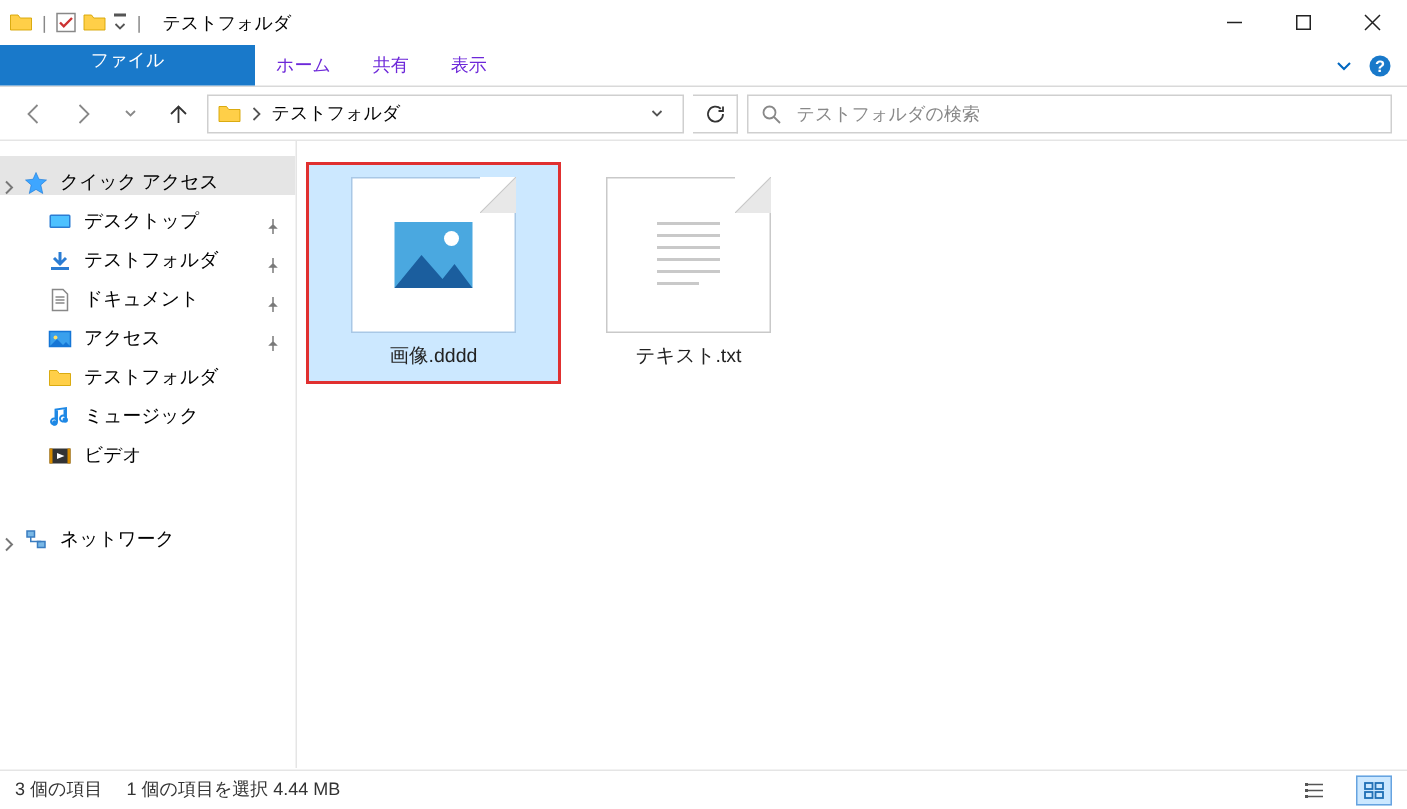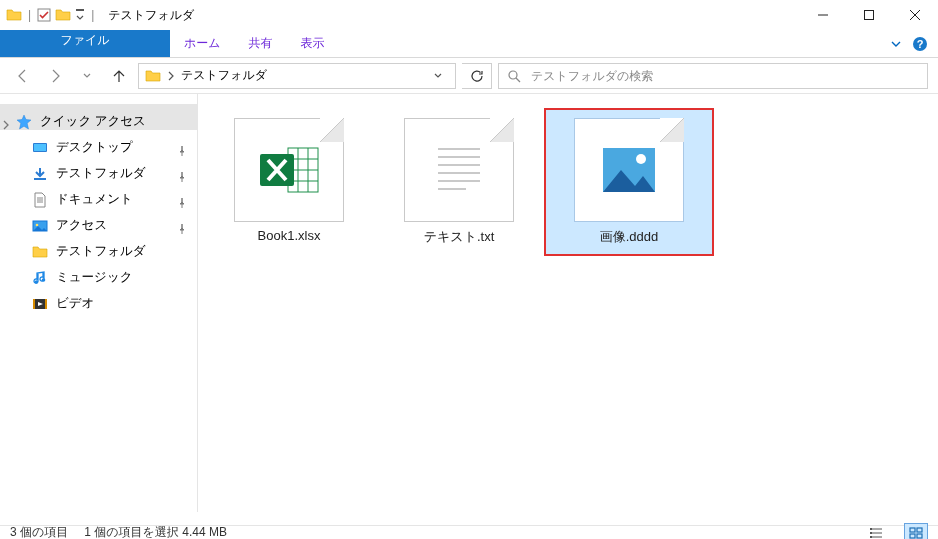--- a/index.html
+++ b/index.html
@@ -46,21 +46,21 @@
 
   .content { flex: 1; position: relative; display: flex; padding: 14px 6px; gap: 0; align-items: flex-start; }
   .file { width: 170px; display: flex; flex-direction: column; align-items: center; gap: 6px; padding: 8px 4px; border: 2px solid transparent; }
   .file.highlight { background: #cce8ff; border: 2.5px solid #e03030; }
   .file .thumb { width: 110px; height: 104px; background: #fff; border: 1px solid #c9c9c9; position: relative; display: flex; align-items: center; justify-content: center; }
   .file .dogear { position: absolute; top: -1px; right: -1px; width: 24px; height: 24px; background: linear-gradient(135deg, #fff 48%, #c9c9c9 50%, #e8e8e8 52%); }
   .file .label { font-size: 13px; color: #222; text-align: center; }
   .file.highlight .thumb { border-color: #a9c8e6; }
 
   
-  .status { position: absolute; left: 0; right: 0; bottom: 0; height: 14px; border-top: 1px solid #e5e5e5; display: flex; align-items: center; padding: 0 10px; gap: 16px; font-size: 12px; color: #333; }
+  .status { position: absolute; left: 0; right: 0; bottom: 0; height: 26px; border-top: 1px solid #e5e5e5; display: flex; align-items: center; padding: 0 10px; gap: 16px; font-size: 12px; color: #333; }
   .status .filler { flex: 1; }
   .viewbtn { width: 24px; height: 20px; border: 1px solid transparent; display: flex; align-items: center; justify-content: center; }
   .viewbtn.active { border-color: #66a3e0; background: #cce8ff; }
 
   .ico { display: inline-flex; align-items: center; justify-content: center; }
 </style>
 </head>
 <body>
 
 <div class="titlebar">
@@ -285,66 +285,65 @@
             <rect x="1" y="3" width="2" height="10" fill="#d68b00"></rect>
             <rect x="13" y="3" width="2" height="10" fill="#d68b00"></rect>
             <path d="M6 6l5 2-5 2z" fill="#fff"></path>
           </svg>
         </span>
       <span>ビデオ</span>
     </div>
     <div class="gap"></div>
     <div class="gap"></div>
     <div class="gap"></div>
+    <div class="item top">
+      <span class="chev ico">
+          <svg width="8" height="10" viewBox="0 0 8 10">
+            <path d="M2 1l4 4-4 4" fill="none" stroke="#777" stroke-width="1.3"></path>
+          </svg>
+        </span>
+      <span class="ico">
+          <svg width="16" height="16" viewBox="0 0 16 16">
+            <rect x="2" y="2" width="5" height="4" fill="#7ab8e6" stroke="#3a7cc0"></rect>
+            <rect x="9" y="9" width="5" height="4" fill="#7ab8e6" stroke="#3a7cc0"></rect>
+            <path d="M4.5 6v3h7V9" stroke="#3a7cc0" fill="none"></path>
+          </svg>
+        </span>
+      <span>ネットワーク</span>
+    </div>
   </div>
 
   <div class="content">
-    <div class="file">
+
+    <div class="file highlight">
       <div class="thumb">
         <div class="dogear"></div>
-        <svg width="70" height="60" viewBox="0 0 70 60">
-          <rect x="34" y="8" width="30" height="44" fill="#fff" stroke="#1c8f4a"></rect>
-          <line x1="34" y1="19" x2="64" y2="19" stroke="#1c8f4a"></line>
-            <line x1="34" y1="30" x2="64" y2="30" stroke="#1c8f4a"></line>
-            <line x1="34" y1="41" x2="64" y2="41" stroke="#1c8f4a"></line>
-          <line x1="44" y1="8" x2="44" y2="52" stroke="#1c8f4a"></line>
-            <line x1="54" y1="8" x2="54" y2="52" stroke="#1c8f4a"></line>
-          <rect x="6" y="14" width="34" height="32" rx="2" fill="#107c41"></rect>
-          <path d="M14 20l18 20M32 20l-18 20" stroke="#fff" stroke-width="4"></path>
+        <svg width="60" height="52" viewBox="0 0 60 52">
+          <rect x="4" y="4" width="52" height="44" fill="#4aa8e0"></rect>
+          <circle cx="42" cy="15" r="5" fill="#fff"></circle>
+          <path d="M4 48l18-22 14 16 8-10 12 16H4z" fill="#1b5e9e"></path>
         </svg>
       </div>
-      <div class="label">Book1.xlsx</div>
+      <div class="label">画像.dddd</div>
     </div>
 
     <div class="file">
       <div class="thumb">
         <div class="dogear"></div>
         <svg width="70" height="70" viewBox="0 0 70 70">
           <line x1="14" y1="14" x2="56" y2="14" stroke="#c9c9c9" stroke-width="2"></line>
           <line x1="14" y1="22" x2="56" y2="22" stroke="#c9c9c9" stroke-width="2"></line>
           <line x1="14" y1="30" x2="56" y2="30" stroke="#c9c9c9" stroke-width="2"></line>
           <line x1="14" y1="38" x2="56" y2="38" stroke="#c9c9c9" stroke-width="2"></line>
           <line x1="14" y1="46" x2="56" y2="46" stroke="#c9c9c9" stroke-width="2"></line>
           <line x1="14" y1="54" x2="42" y2="54" stroke="#c9c9c9" stroke-width="2"></line>
         </svg>
       </div>
       <div class="label">テキスト.txt</div>
     </div>
-
-    <div class="file highlight">
-      <div class="thumb">
-        <div class="dogear"></div>
-        <svg width="60" height="52" viewBox="0 0 60 52">
-          <rect x="4" y="4" width="52" height="44" fill="#4aa8e0"></rect>
-          <circle cx="42" cy="15" r="5" fill="#fff"></circle>
-          <path d="M4 48l18-22 14 16 8-10 12 16H4z" fill="#1b5e9e"></path>
-        </svg>
-      </div>
-      <div class="label">画像.dddd</div>
-    </div>
   </div>
 </div>
 
 <div class="status">
   <span>3 個の項目</span>
   <span>1 個の項目を選択 4.44 MB</span>
   <div class="filler"></div>
   <div class="viewbtn">
     <svg width="14" height="12" viewBox="0 0 14 12" stroke="#555" stroke-width="1">
         <path d="M1 2h12M1 6h12M1 10h12"></path>

